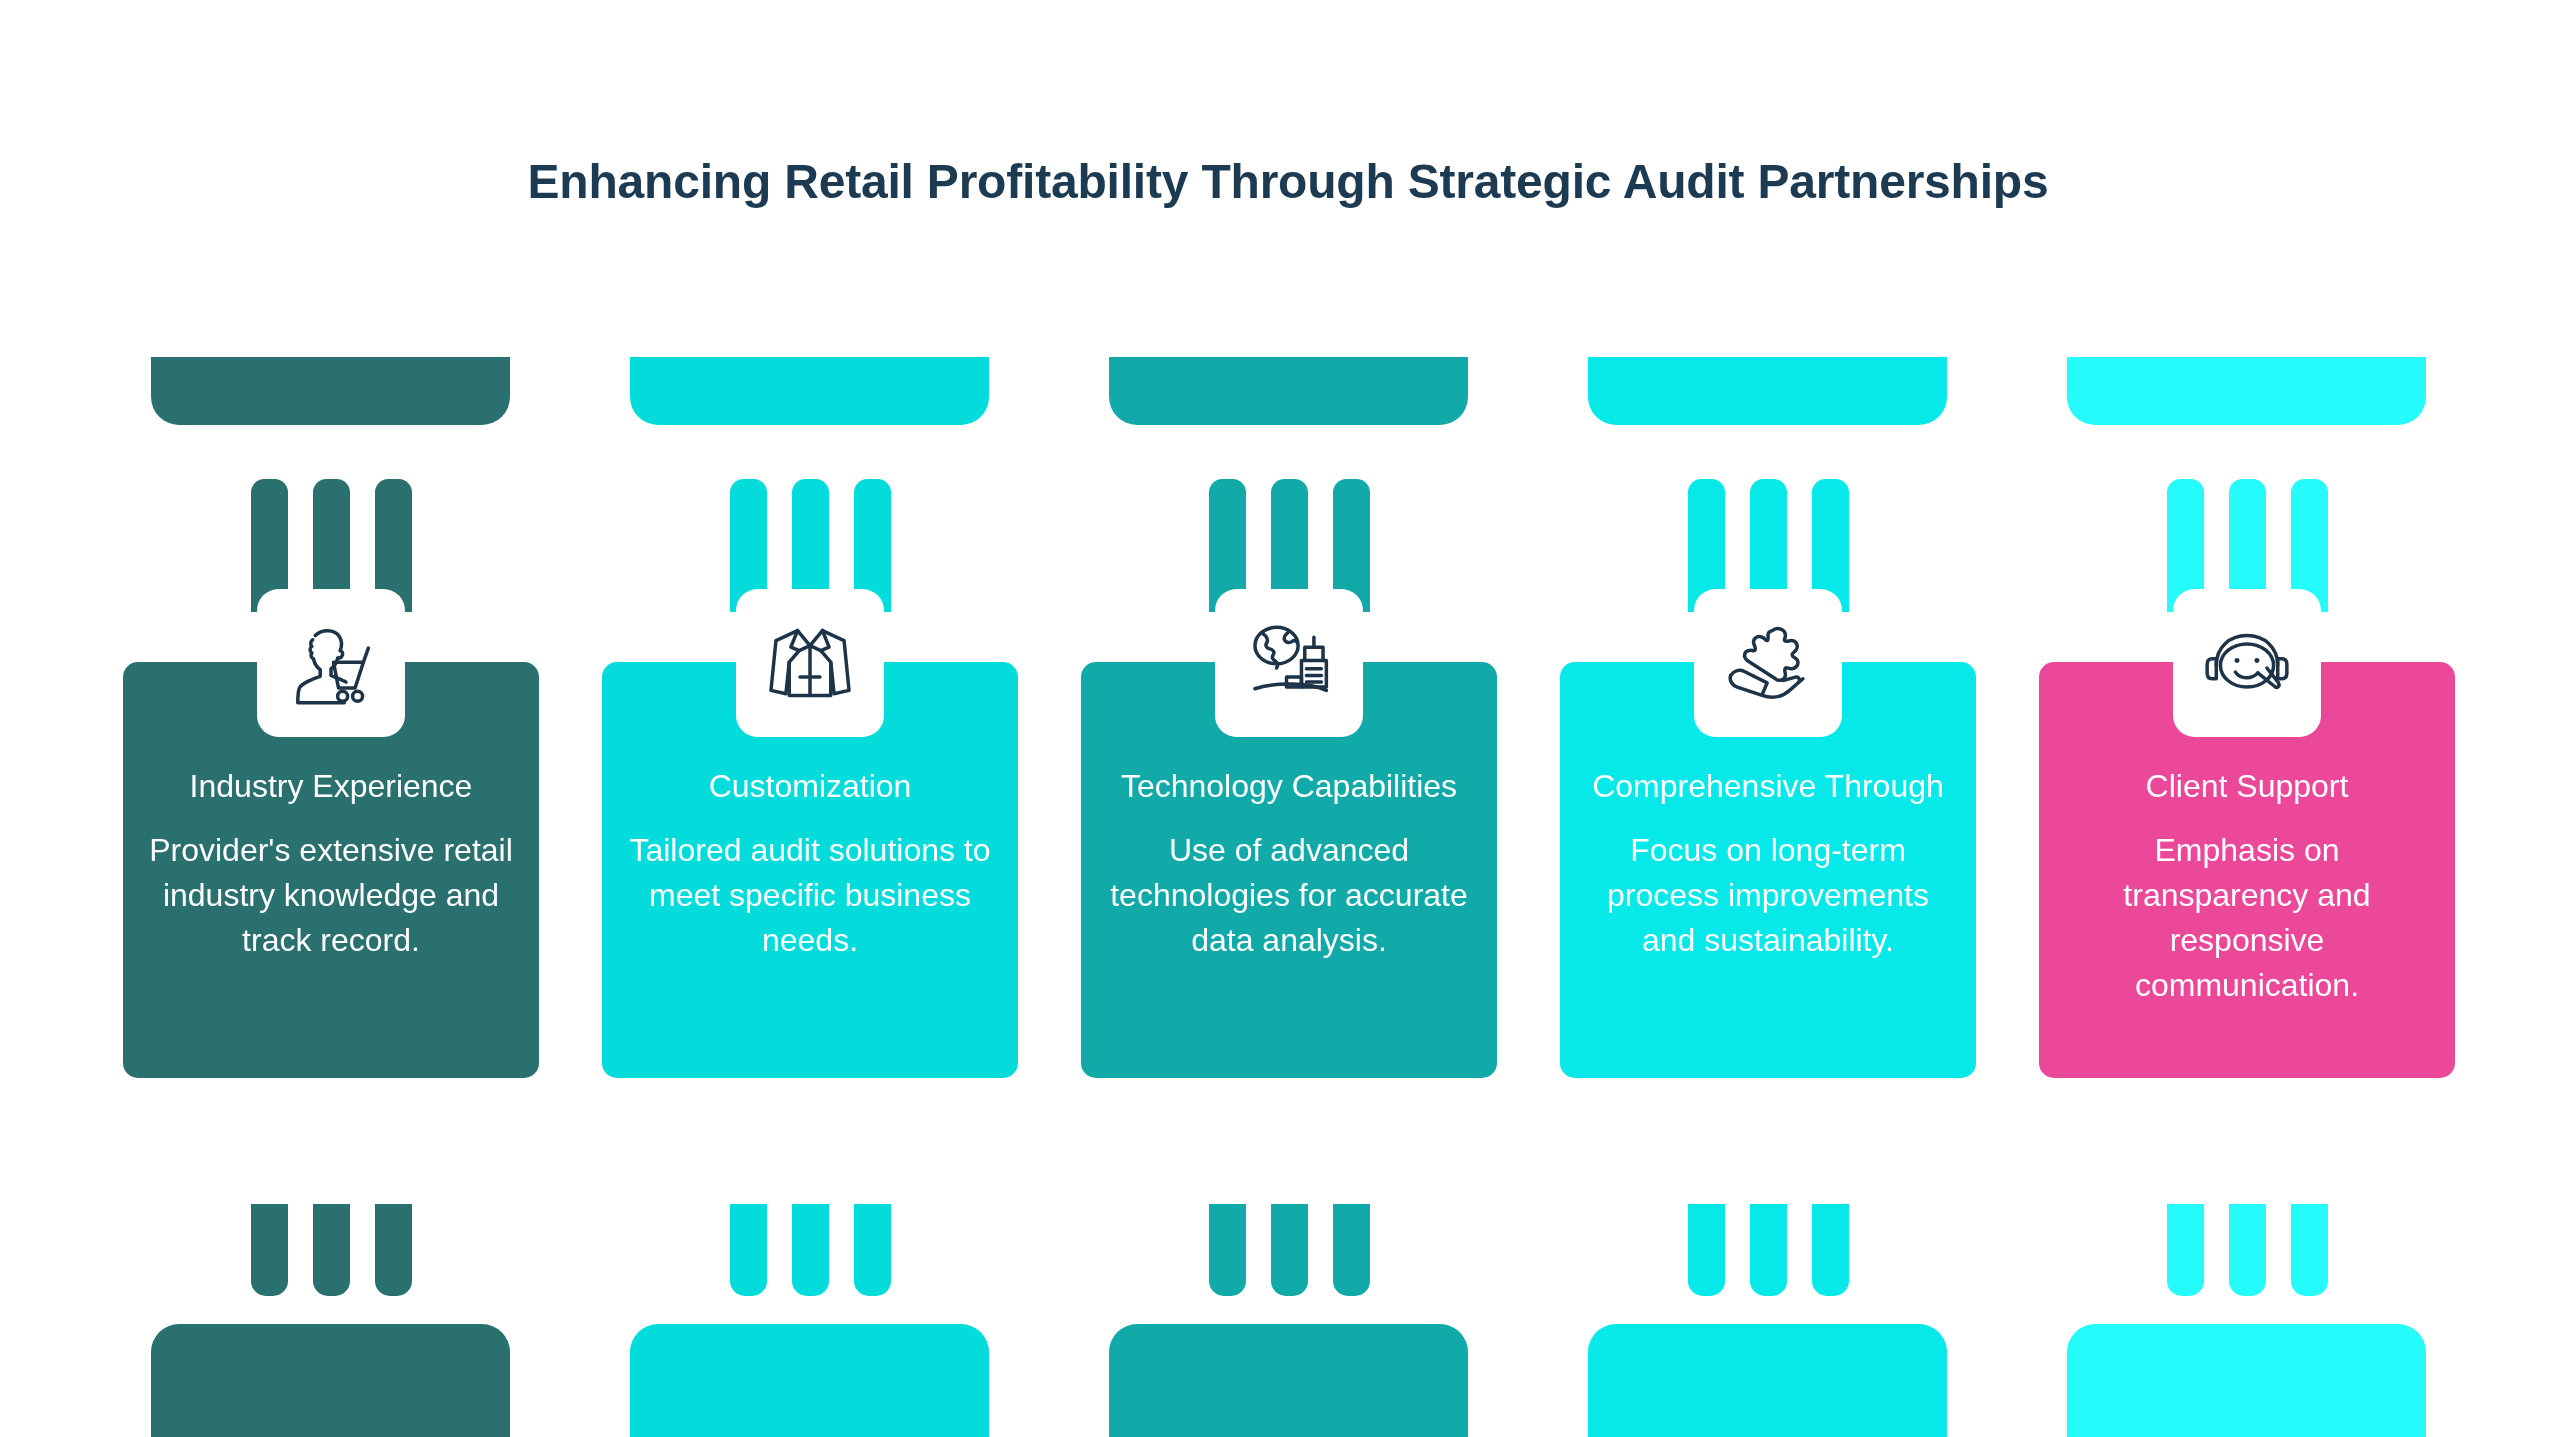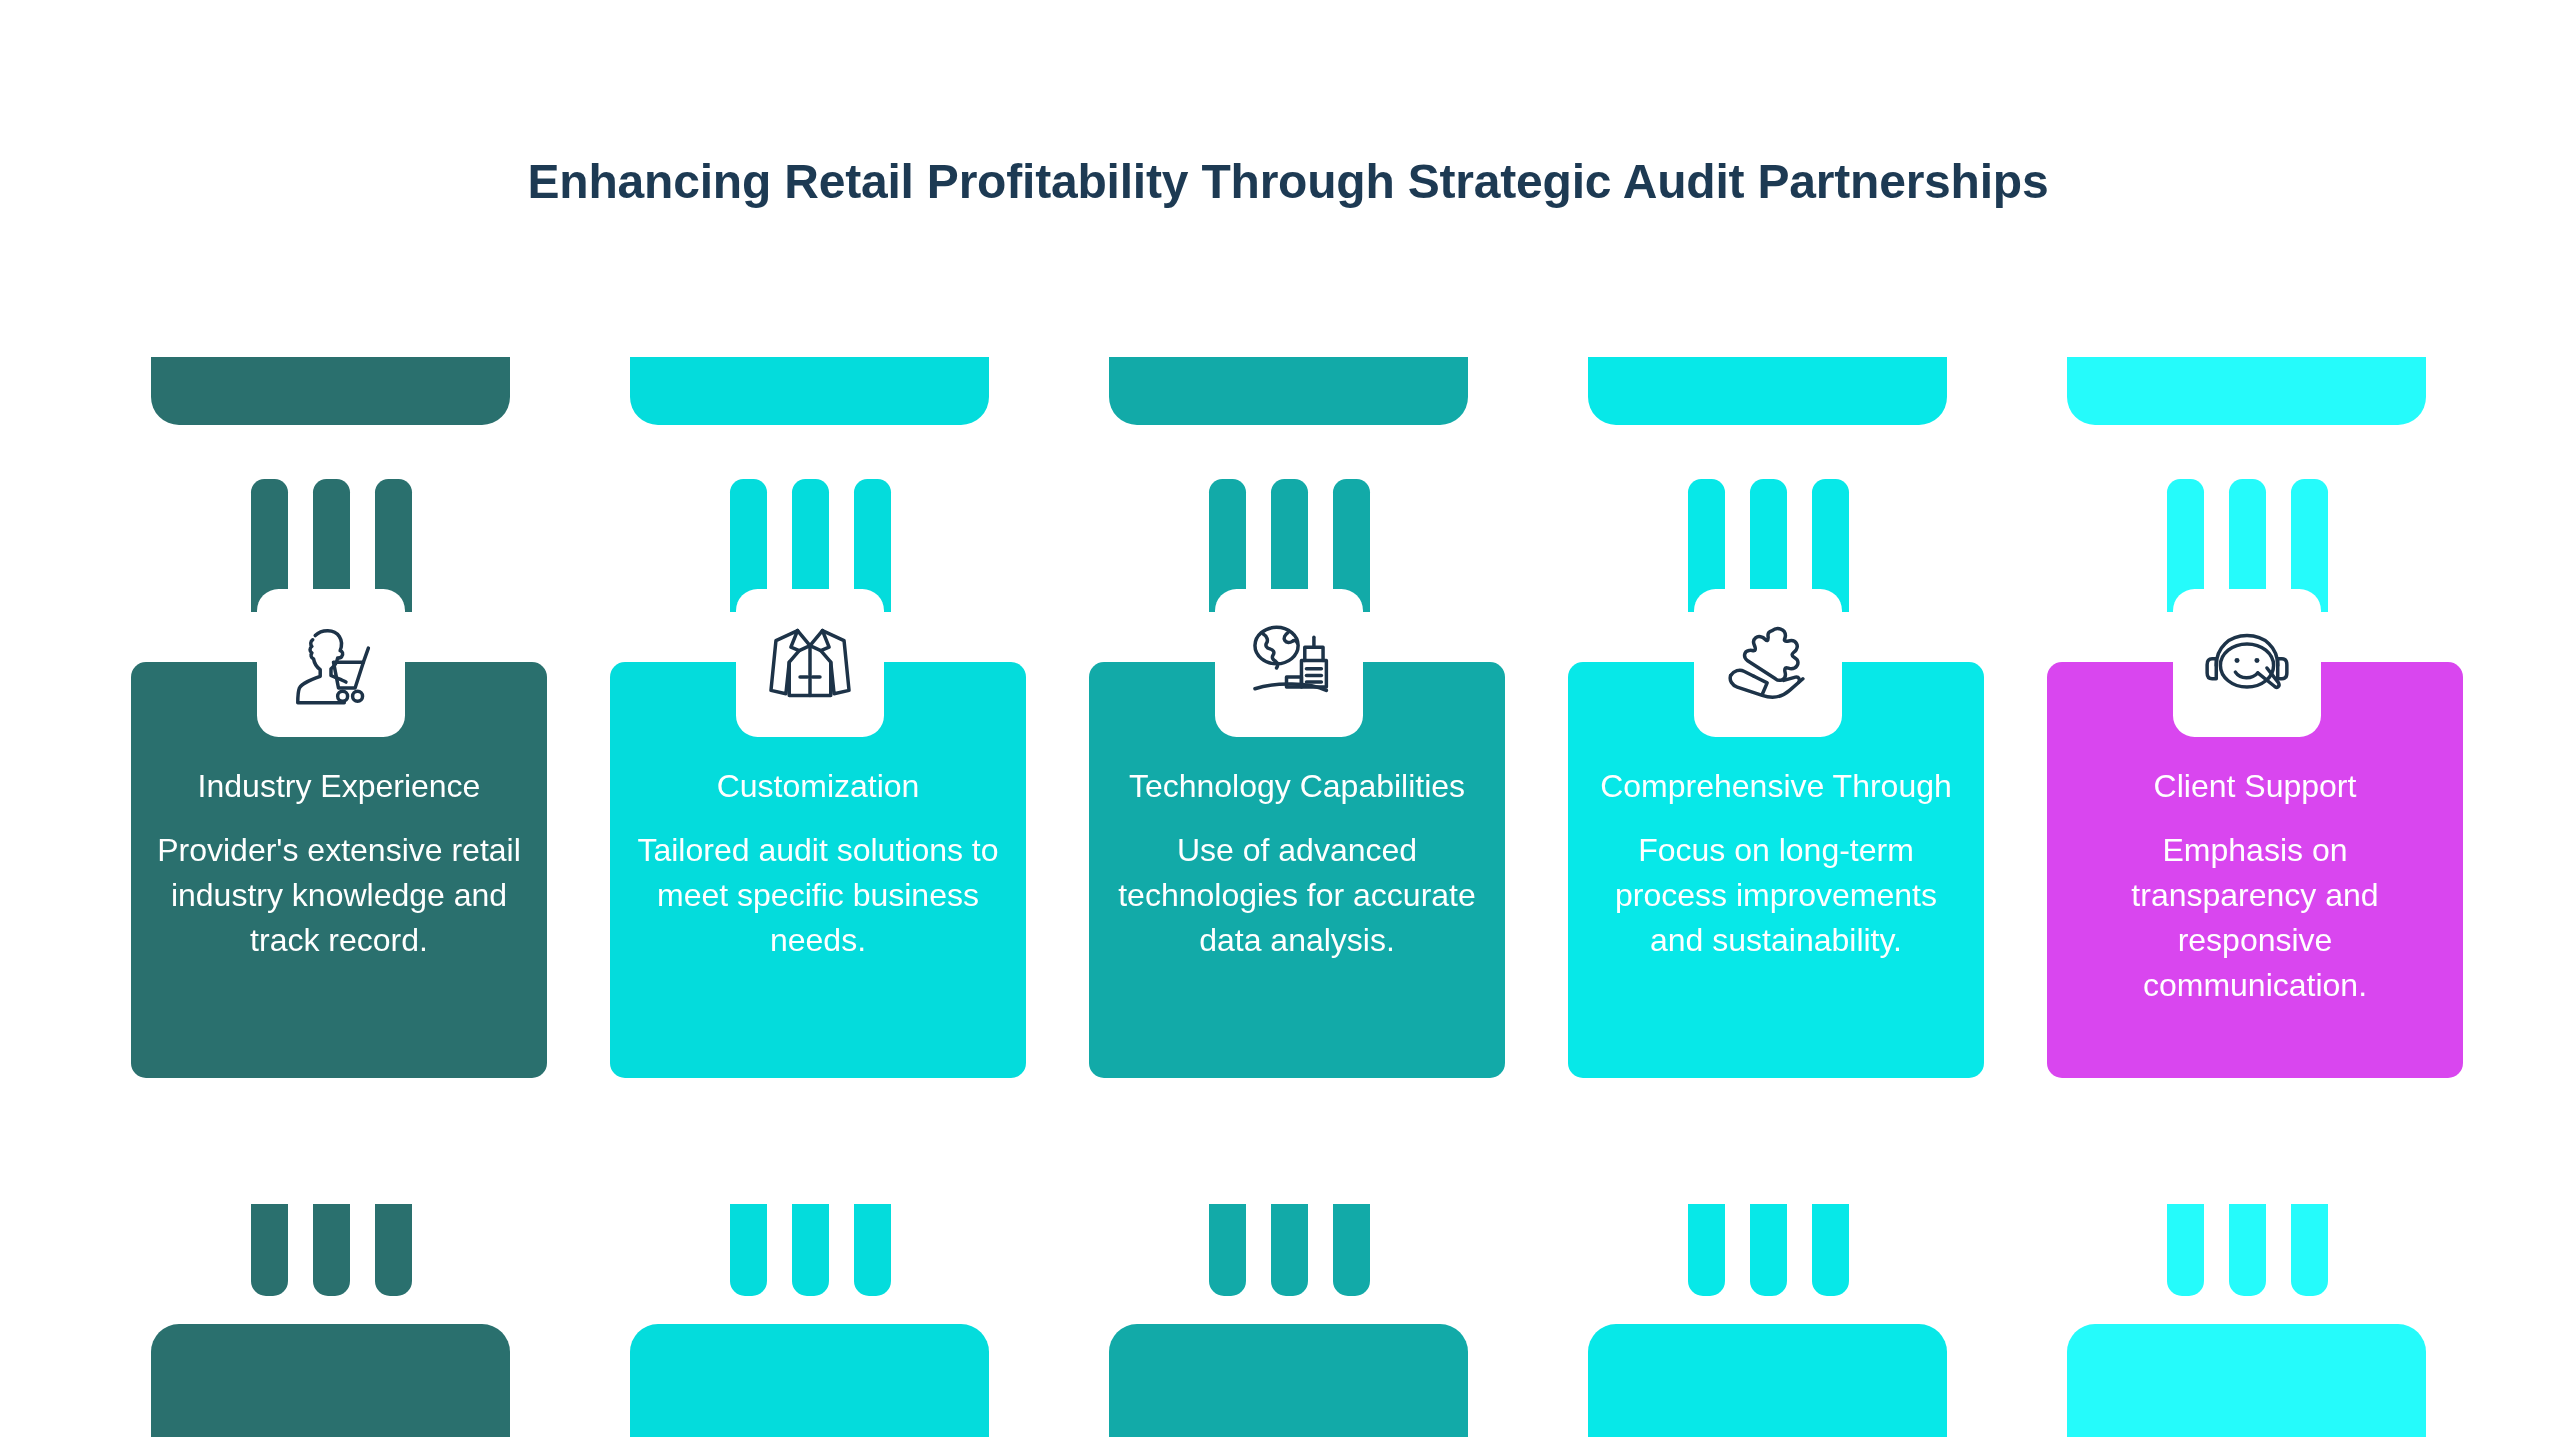--- a/index.html
+++ b/index.html
@@ -82,21 +82,21 @@
   .cap-bottom {
     position:absolute;
     top:970px; left:28px;
     width:359px; height:141px;
     border-radius:28px 28px 0 0;
   }
 
   
   .card {
     position:absolute;
-    top:308px; left:8px;
+    top:308px; left:0;
     width:416px;
     height:416px;
     border-radius:15px;
     padding:105px 20px 16.6px 20px;
     text-align:center;
     z-index:3;
   }
 
   .card-title {
     font-size:32px;
@@ -269,21 +269,21 @@
       <div class="cap-bottom" style="background: rgb(7, 232, 232);"></div>
     </div>
 
     <div class="column">
       <div class="cap-top" style="background: rgb(37, 251, 251);"></div>
       <div class="legs-top">
         <div class="leg" style="background: rgb(37, 251, 251);"></div>
         <div class="leg" style="background: rgb(37, 251, 251);"></div>
         <div class="leg" style="background: rgb(37, 251, 251);"></div>
       </div>
-      <div class="card" style="background: #d946ef;">
+      <div class="card" style="background: #ec4899;">
         <div class="card-title">Client Support</div>
         <div class="card-body">Emphasis on transparency and responsive communication.</div>
       </div>
       <div class="icon-tile">
         <span>
           <svg width="98" height="98" viewBox="0 0 118 118">
             <ellipse class="ic" cx="59" cy="62" rx="32" ry="26"></ellipse>
             <path class="ic" d="M22 62 c0 -22 16 -36 37 -36 c21 0 37 14 37 36"></path>
             <path class="ic" d="M22 54 l-5 0 c-4 0 -6 3 -6 7 l0 10 c0 4 2 7 6 7 l5 0 z"></path>
             <path class="ic" d="M96 54 l5 0 c4 0 6 3 6 7 l0 10 c0 4 -2 7 -6 7 l-5 0 z"></path>

